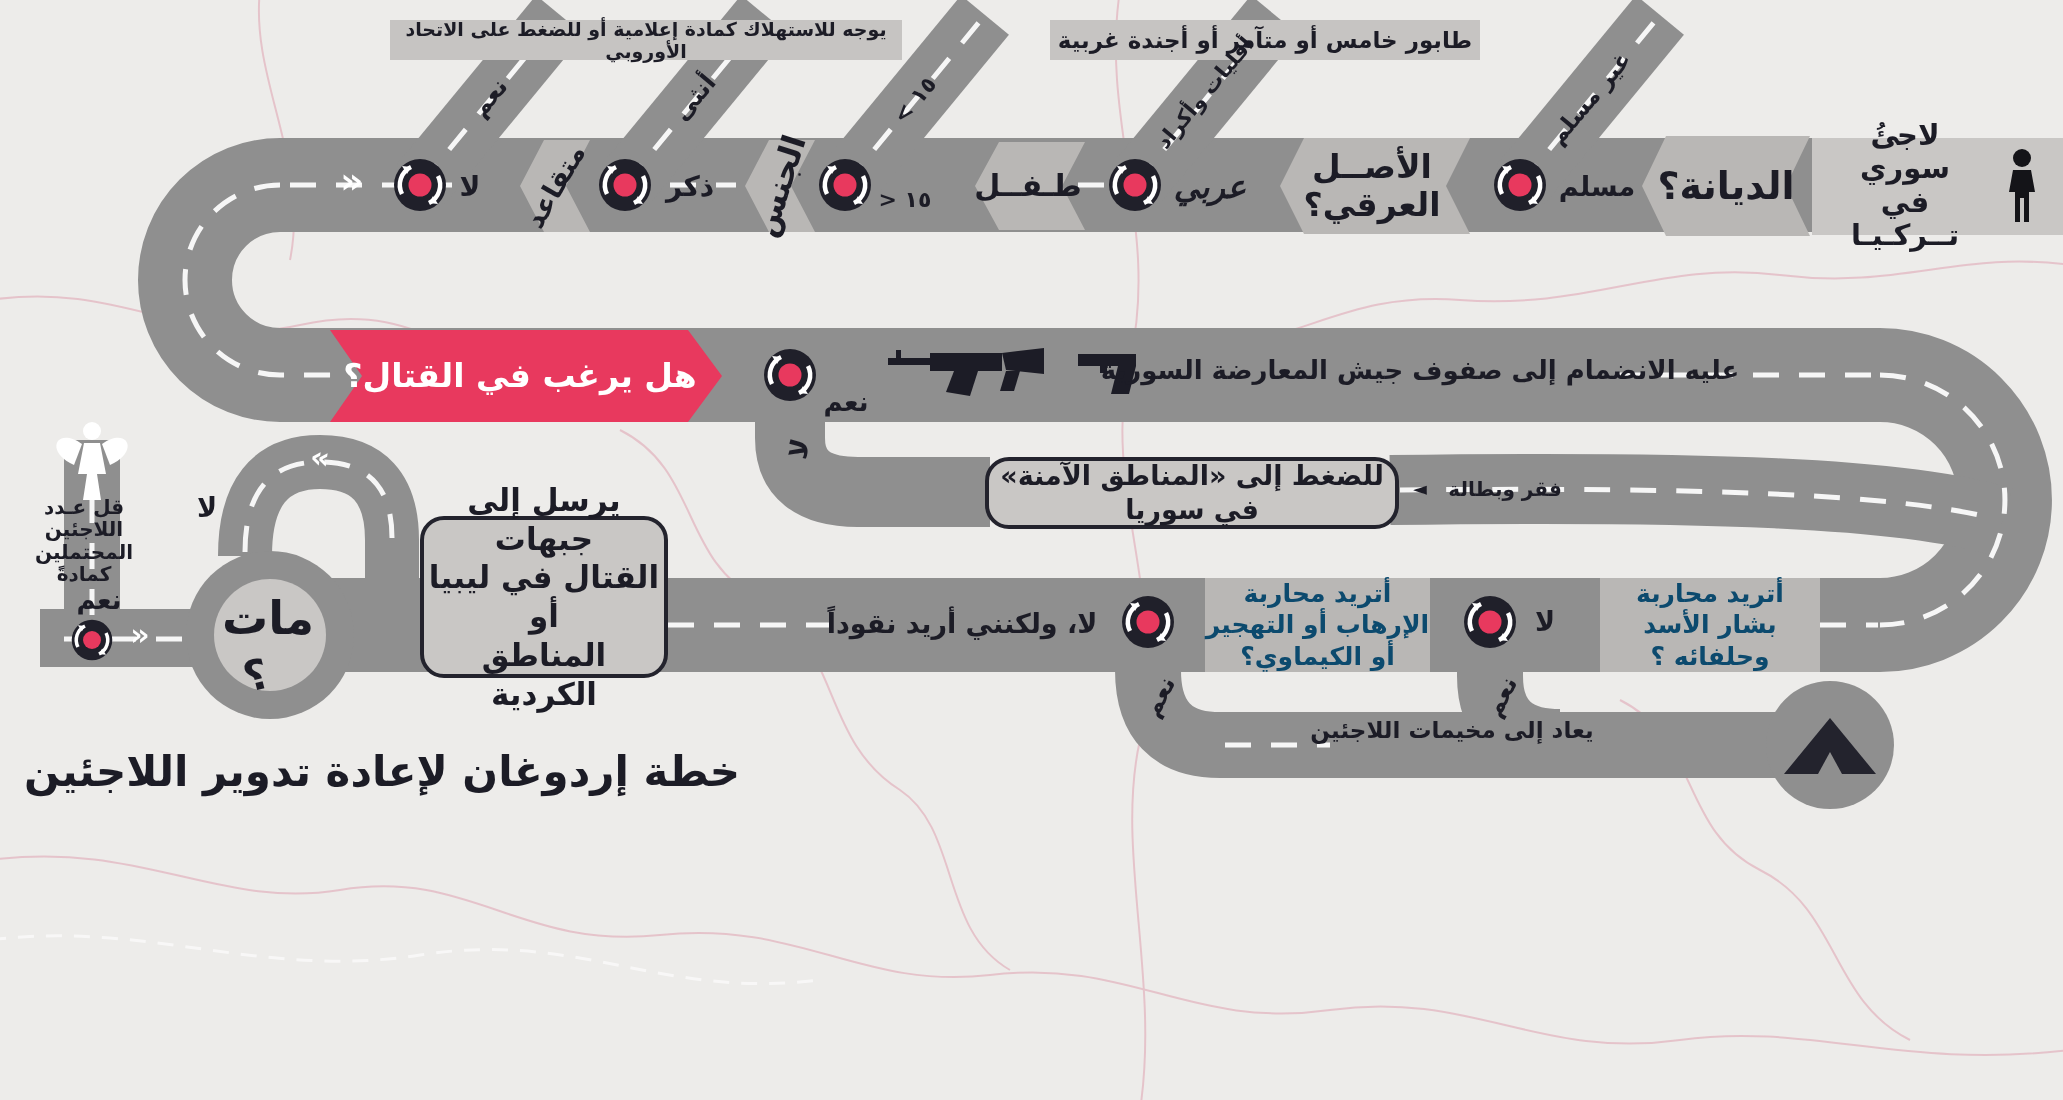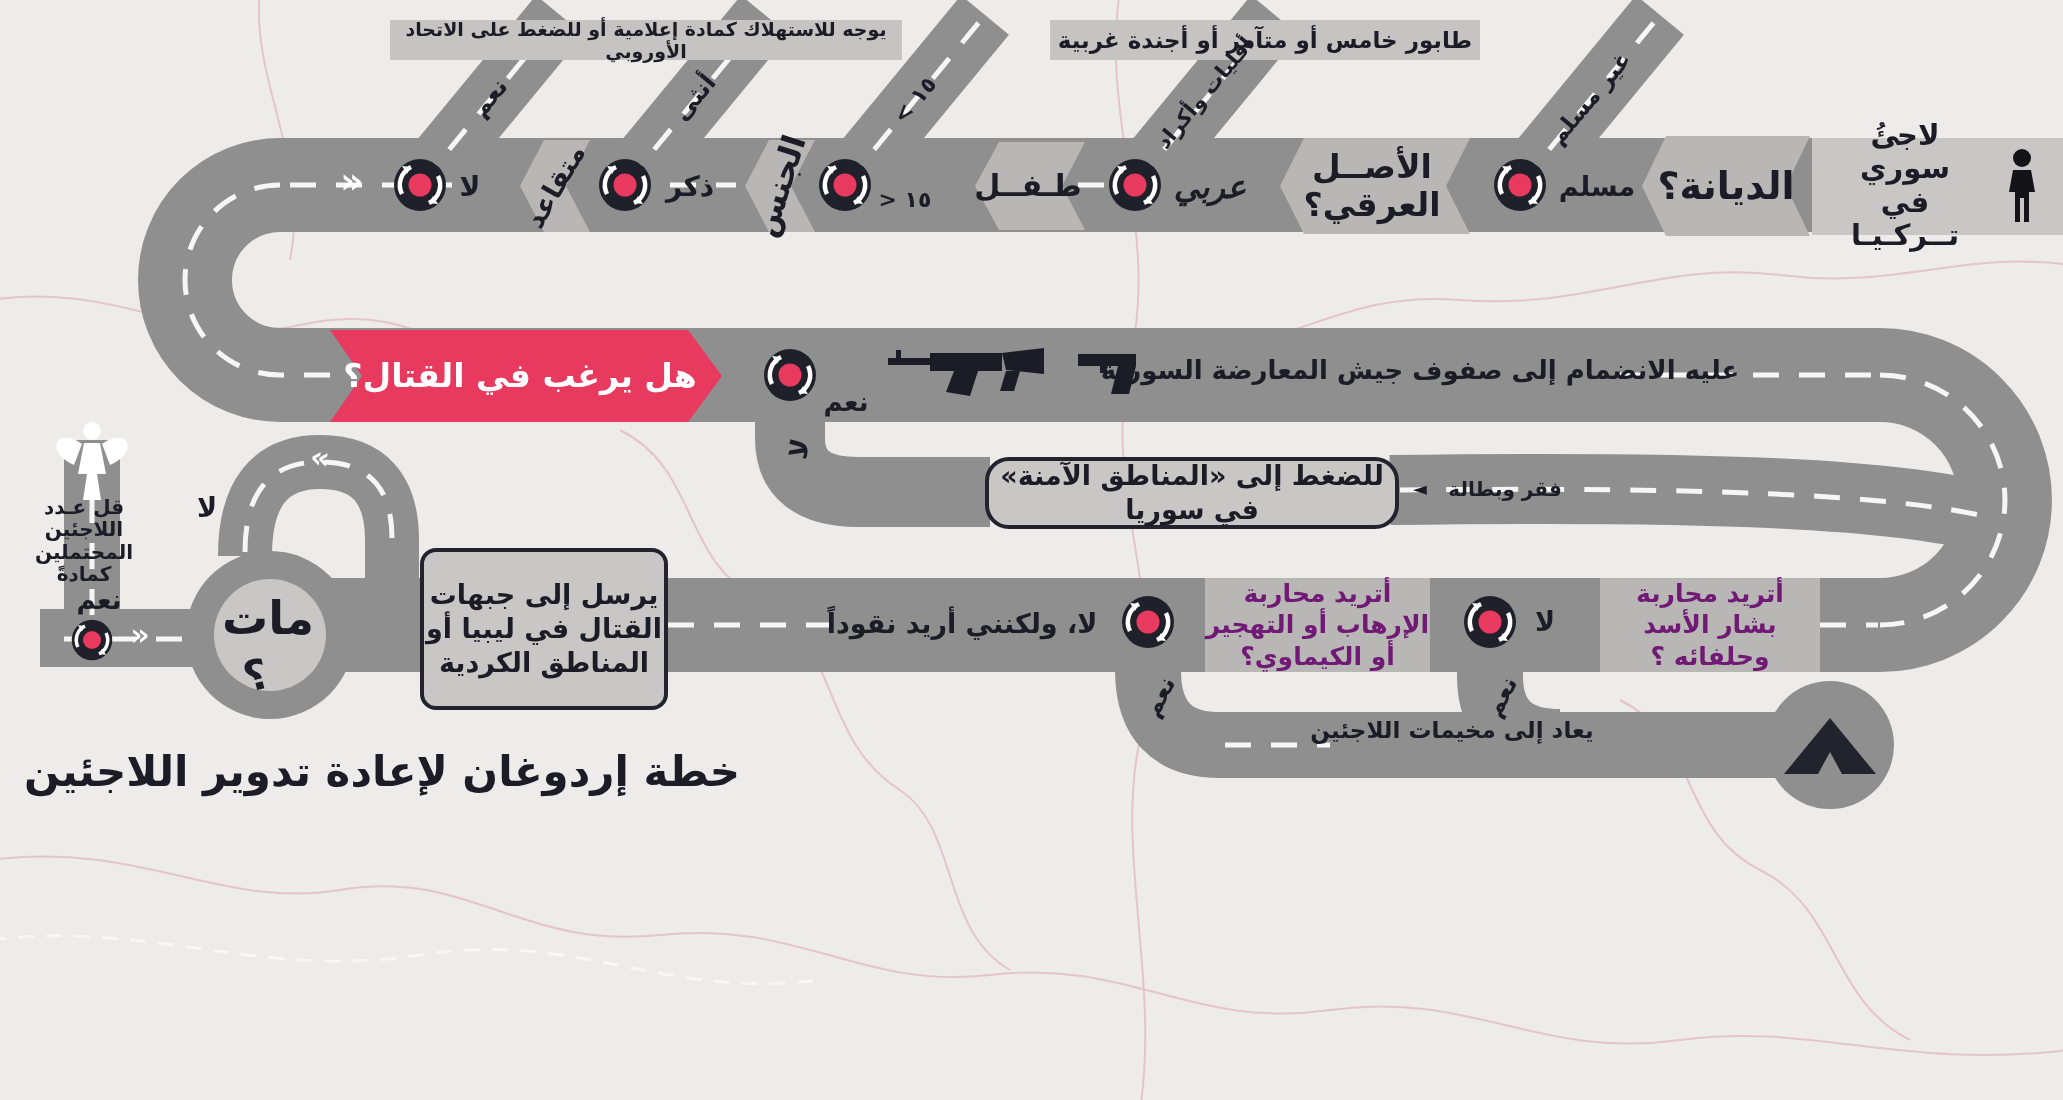--- a/index.html
+++ b/index.html
@@ -24,21 +24,21 @@
   }
   .sign{
     position:absolute;background:#c9c7c5;border:4px solid #23232d;border-radius:24px;
     display:flex;align-items:center;justify-content:center;
     font-weight:700;color:#1c1c26;white-space:pre-line;text-align:center;
     font-family:"DejaVu Sans",sans-serif;line-height:1.25;
   }
   .qbox{
     position:absolute;background:#b9b7b5;
     display:flex;align-items:center;justify-content:center;
-    font-weight:700;color:#701a75;white-space:pre-line;text-align:center;
+    font-weight:700;color:#0c4a6e;white-space:pre-line;text-align:center;
     font-family:"DejaVu Sans",sans-serif;line-height:1.25;
   }
 </style>
 </head>
 <body>
 
 <div class="canvas">
 
   <svg class="layer" width="2063" height="1100" viewBox="0 0 2063 1100">
     <defs>
@@ -190,21 +190,21 @@
 
   <div class="sign" style="left:985px;top:457px;width:406px;height:64px;font-size:27px;">للضغط إلى «المناطق الآمنة» في سوريا</div>
 
   <div class="qbox" style="left:1600px;top:578px;width:220px;height:94px;font-size:25px;">أتريد محاربة
 بشار الأسد
 وحلفائه ؟</div>
   <div class="qbox" style="left:1205px;top:578px;width:225px;height:94px;font-size:25px;">أتريد محاربة
 الإرهاب أو التهجير
 أو الكيماوي؟</div>
 
-  <div class="sign" style="left:420px;top:548px;width:240px;height:154px;font-size:27px;border-radius:16px;">يرسل إلى جبهات
+  <div class="sign" style="left:420px;top:516px;width:240px;height:154px;font-size:31px;border-radius:24px;">يرسل إلى جبهات
 القتال في ليبيا أو
 المناطق الكردية</div>
 
   <div class="lbl" style="left:1905px;top:186px;font-size:29px;">لاجئُ سوري
 في تــركـيـا</div>
 
   <div class="lbl" style="left:1726px;top:187px;font-size:38px;">الديانة؟</div>
   <div class="lbl" style="left:1597px;top:187px;font-size:27px;">مسلم</div>
   <div class="lbl" style="left:1590px;top:98px;font-size:23px;--r:-50deg;">غير مسلم</div>
 

